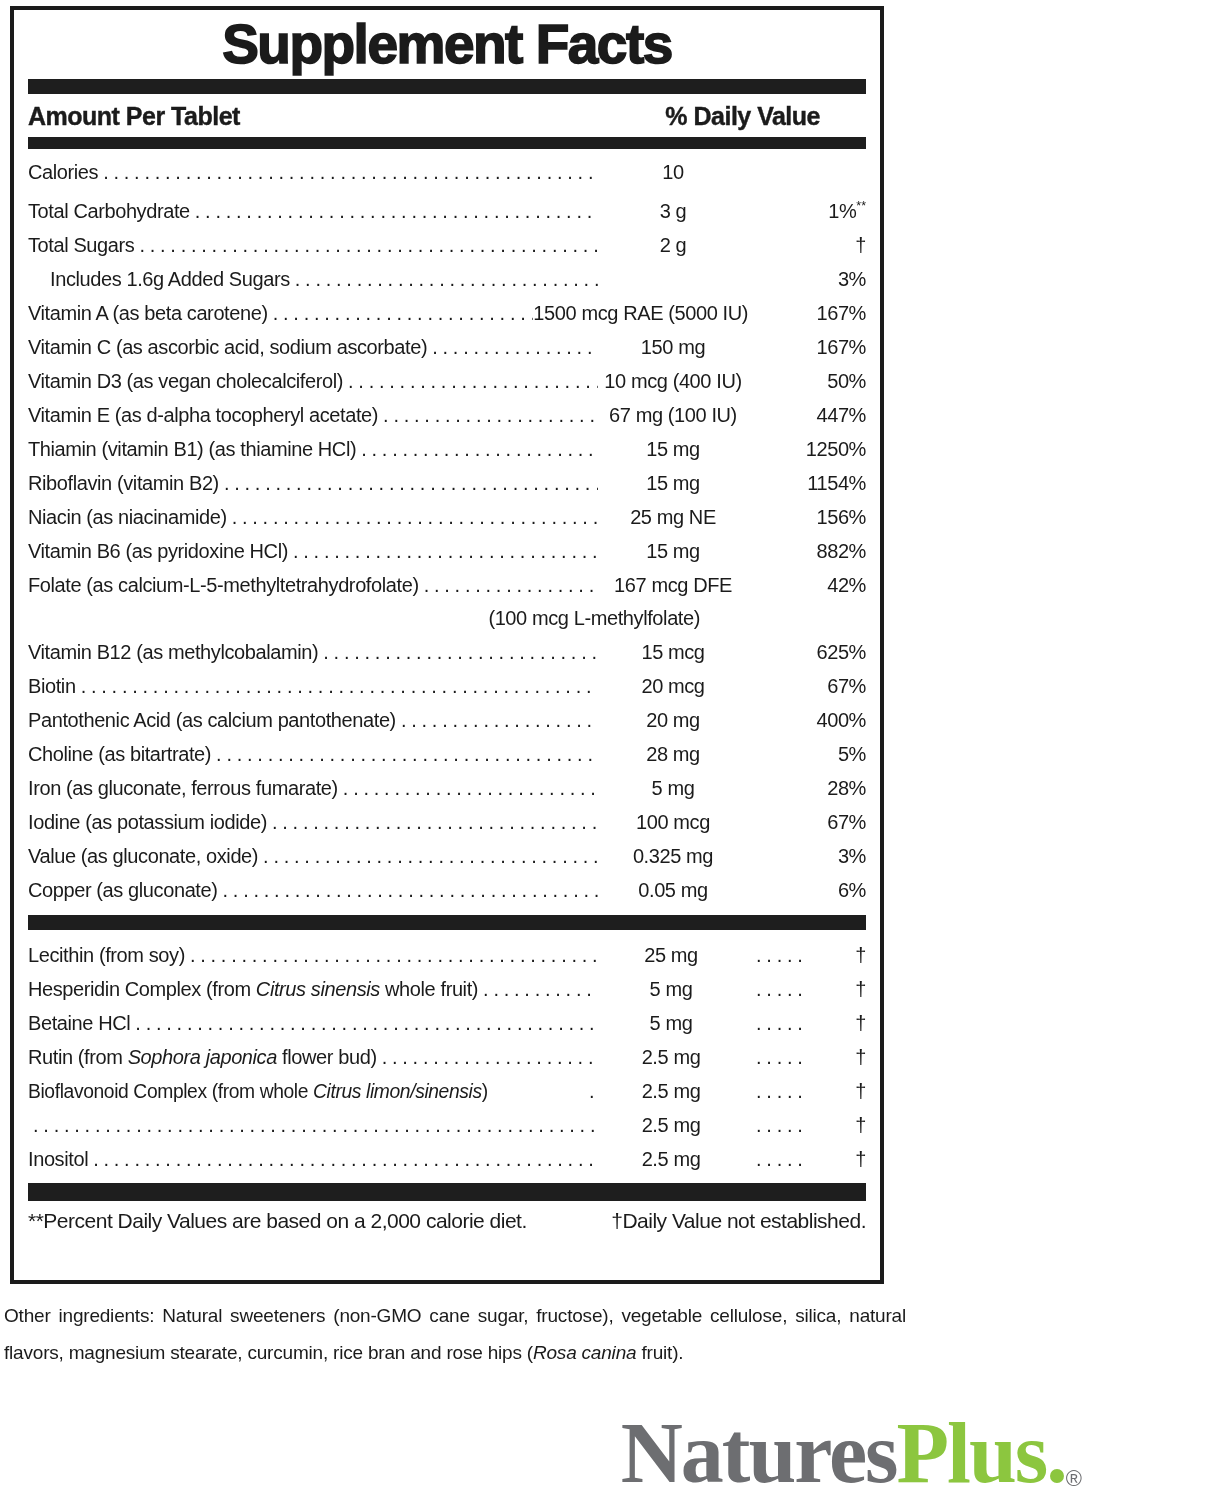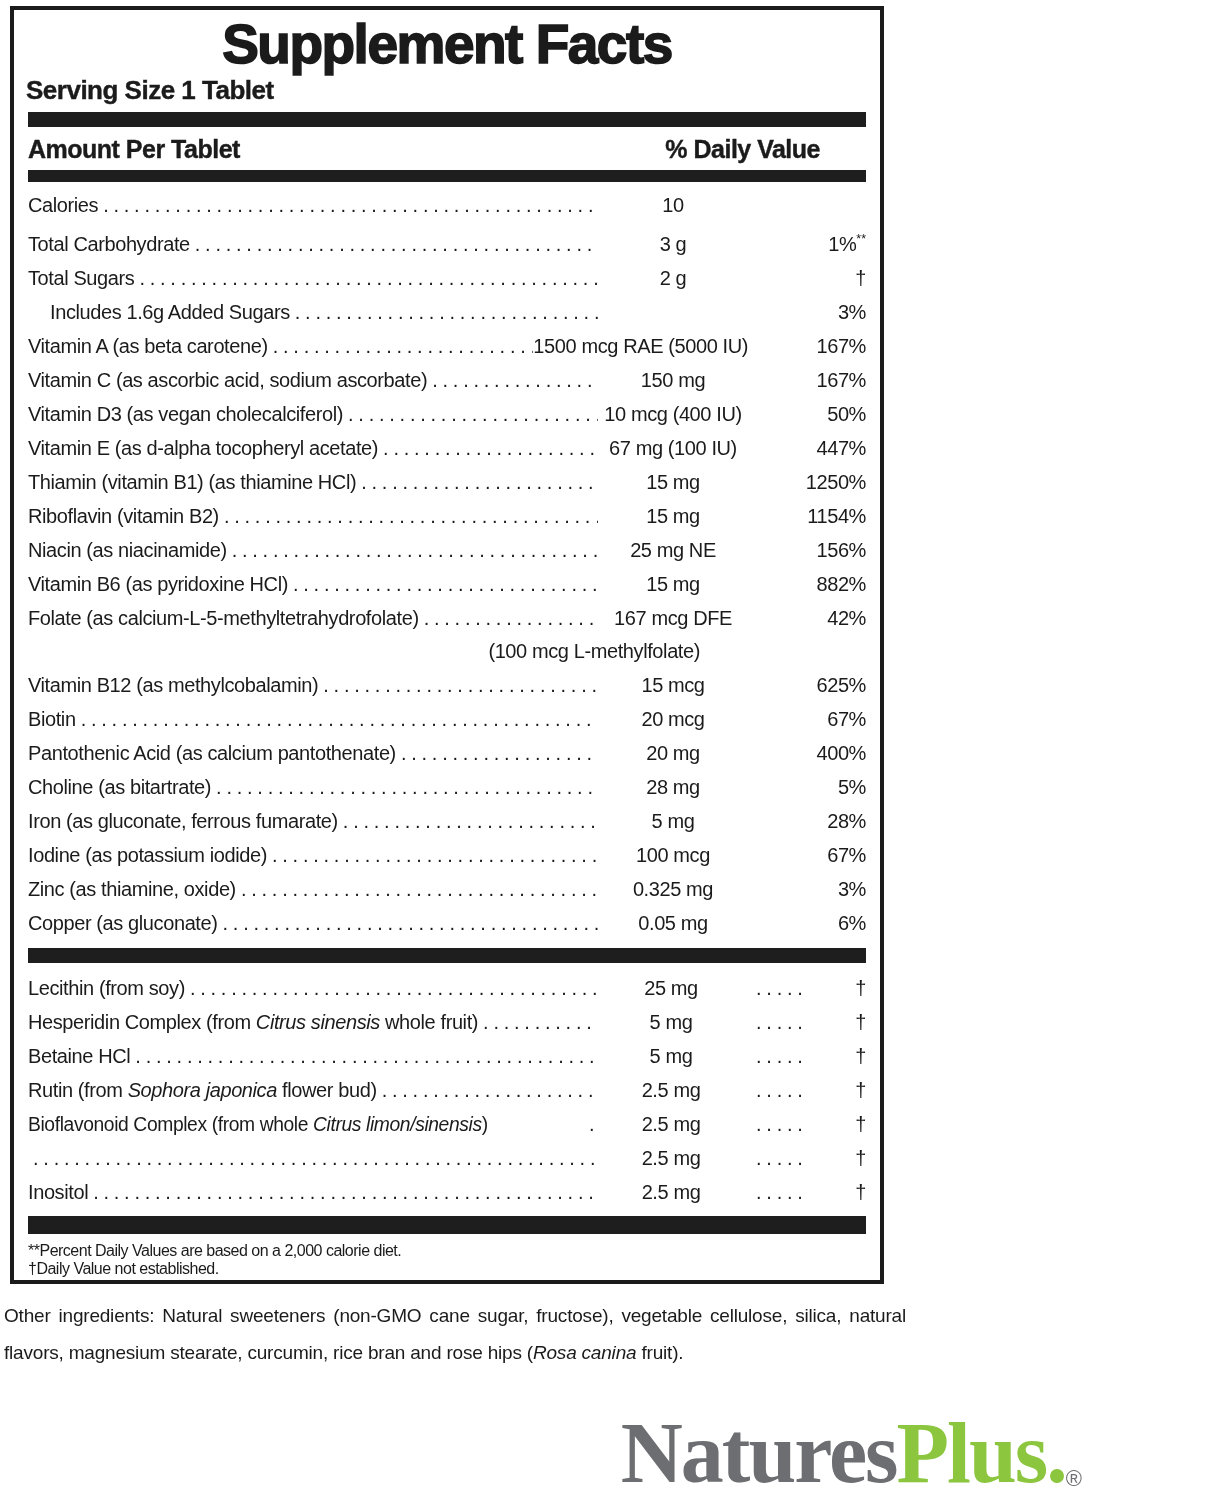--- a/index.html
+++ b/index.html
@@ -65,23 +65,22 @@
   .brow .dots2 { flex: 0 0 auto; width: 86px; overflow: hidden; padding-left: 10px; }
   .brow .dv { width: 24px; }
   .row.indent .nm { padding-left: 22px; }
   .subline {
     text-align: right; padding-right: 168px;
     line-height: 33px; white-space: nowrap;
   }
 
   .footnote {
     display: flex; justify-content: space-between;
-    font-size: 16px; letter-spacing: -0.5px;
+    font-size: 21px; letter-spacing: -0.5px;
     padding: 4px 2px 0;
-    flex-direction: column;
   }
 
   
   .other {
     position: absolute; left: 4px; top: 1297px; width: 902px;
     font-size: 19px; line-height: 37px;
     letter-spacing: -0.2px;
     text-align: justify;
   }
   .logo {
@@ -103,21 +102,20 @@
     position: relative; top: 4px; left: 0px;
   }
 </style>
 </head>
 <body>
 
 <div class="stage">
 
   <div class="panel">
     <div class="title">Supplement Facts</div>
-    <div class="serving">Serving Size 1 Tablet</div>
 
     <div class="bar b1"></div>
 
     <div class="hdr">
       <span>Amount Per Tablet</span>
       <span class="dvh">% Daily Value</span>
     </div>
 
     <div class="bar b2"></div>
 
@@ -231,21 +229,21 @@
     <span class="amt">5 mg</span>
     <span class="dv">28%</span>
   </div>
         <div class="row">
     <span class="nm"><span>Iodine (as potassium iodide)</span></span>
     <span class="dots">. . . . . . . . . . . . . . . . . . . . . . . . . . . . . . . . . . . . . . . . . . . . . . . . . . . . . . . . . . . . . . . . . . . . . . . . . . . . . . . . . . . . . . . . . . </span>
     <span class="amt">100 mcg</span>
     <span class="dv">67%</span>
   </div>
         <div class="row">
-    <span class="nm"><span>Zinc (as thiamine, oxide)</span></span>
+    <span class="nm"><span>Value (as gluconate, oxide)</span></span>
     <span class="dots">. . . . . . . . . . . . . . . . . . . . . . . . . . . . . . . . . . . . . . . . . . . . . . . . . . . . . . . . . . . . . . . . . . . . . . . . . . . . . . . . . . . . . . . . . . </span>
     <span class="amt">0.325 mg</span>
     <span class="dv">3%</span>
   </div>
         <div class="row">
     <span class="nm"><span>Copper (as gluconate)</span></span>
     <span class="dots">. . . . . . . . . . . . . . . . . . . . . . . . . . . . . . . . . . . . . . . . . . . . . . . . . . . . . . . . . . . . . . . . . . . . . . . . . . . . . . . . . . . . . . . . . . </span>
     <span class="amt">0.05 mg</span>
     <span class="dv">6%</span>
   </div>

